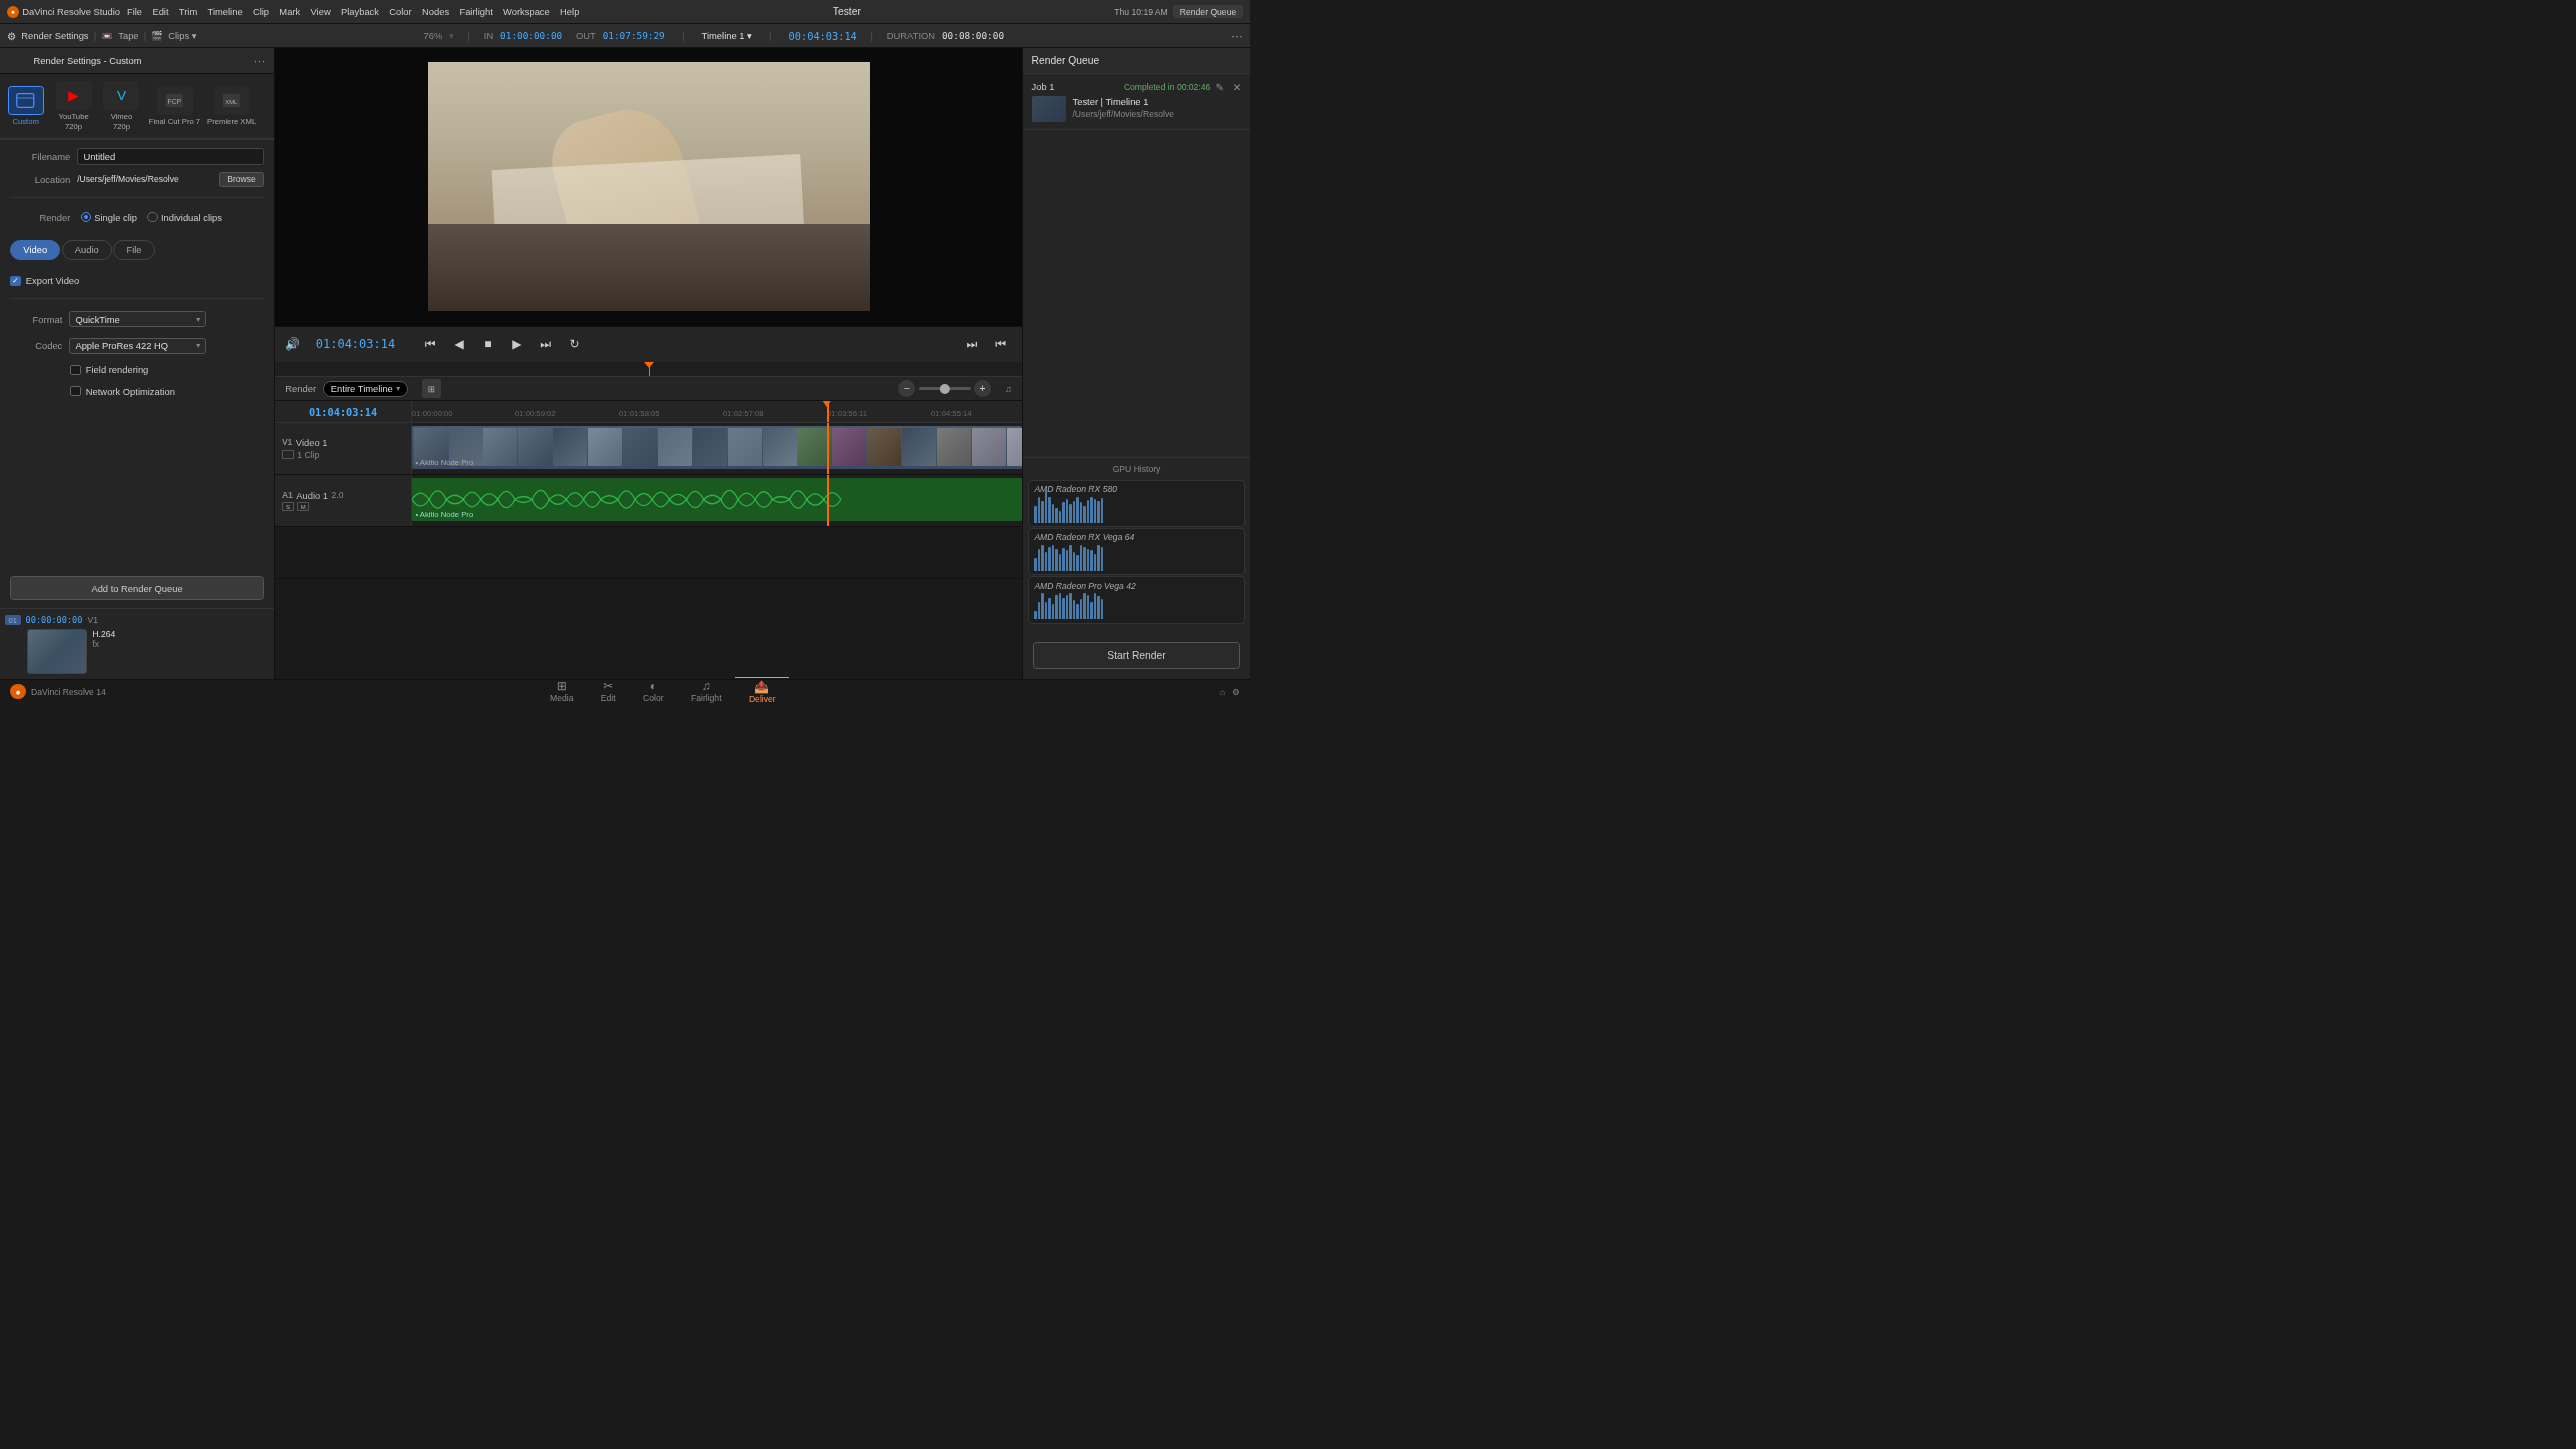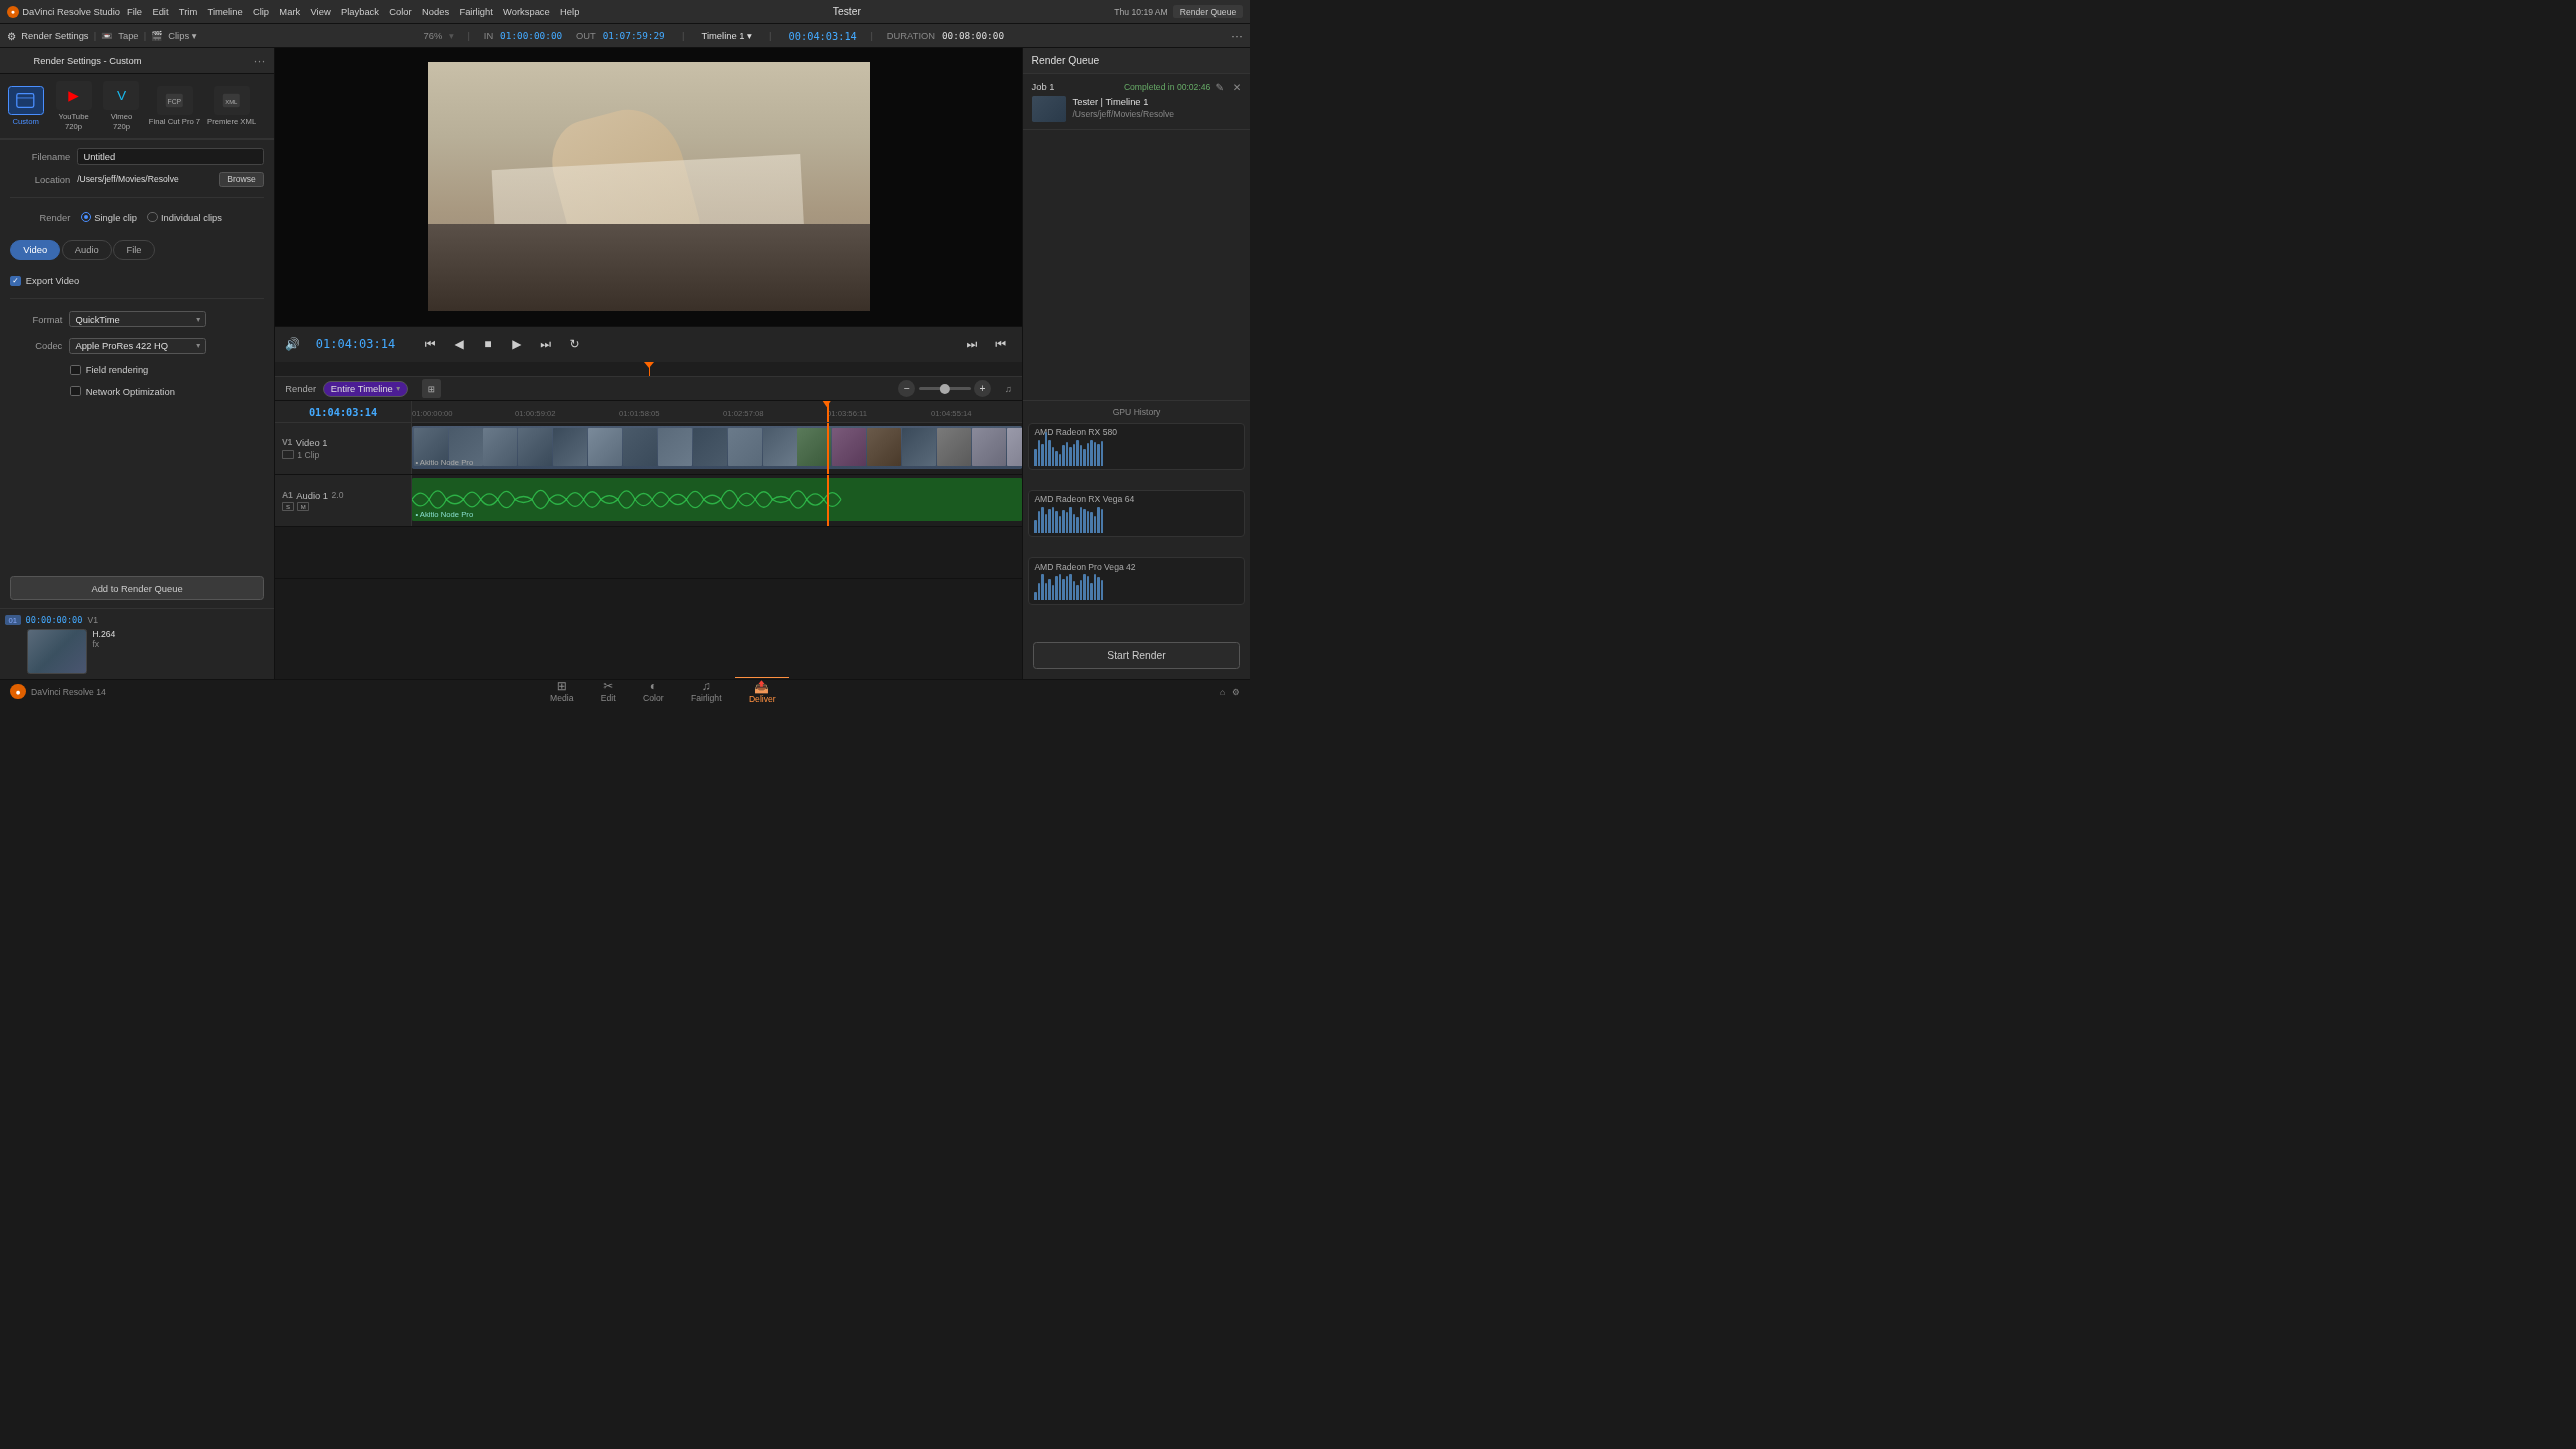--- a/index.html
+++ b/index.html
@@ -87,21 +87,21 @@
     .playback-spacer { flex: 1; }
 
     
     .playhead-area { height: 15.5px; background: #1e1e1e; border-bottom: 0.9px solid #333; position: relative; }
     .playhead-line { position: absolute; left: 50%; top: 0; bottom: 0; width: 0.9px; background: #ff6600; }
     .playhead-marker { position: absolute; left: 50%; top: 0; transform: translateX(-50%); width: 0; height: 0; border-left: 5.2px solid transparent; border-right: 5.2px solid transparent; border-top: 6.9px solid #ff6600; }
 
     
     .timeline-controls { height: 24px; display: flex; align-items: center; padding: 0 10.3px; gap: 6.9px; background: #252525; border-bottom: 0.9px solid #111; }
     .render-label { color: #aaa; font-size: 9.4px; }
-    .render-dropdown { background: #4c1d95; border: 0.9px solid #555; color: #ddd; font-size: 9.4px; padding: 1.7px 6.9px; border-radius: 8px; cursor: pointer; }
+    .render-dropdown { background: #000000; border: 0.9px solid #555; color: #ddd; font-size: 9.4px; padding: 1.7px 6.9px; border-radius: 8px; cursor: pointer; }
     .timeline-zoom { display: flex; align-items: center; gap: 3.4px; margin-left: auto; }
     .zoom-btn { width: 17px; height: 17px; background: #3a3a3a; border-radius: 50%; display: flex; align-items: center; justify-content: center; cursor: pointer; font-size: 10.3px; color: #ccc; border: none; }
     .zoom-slider { width: 52px; height: 3.4px; background: #555; border-radius: 1.7px; position: relative; }
     .zoom-thumb { width: 10.3px; height: 10.3px; background: #aaa; border-radius: 50%; position: absolute; top: -3.4px; left: 50%; transform: translateX(-50%); cursor: pointer; }
 
     
     .timeline-area { flex: 1; background: #1a1a1a; display: flex; flex-direction: column; overflow: hidden; }
     .track-row { display: flex; height: 52px; border-bottom: 0.9px solid #111; }
     .track-header { width: 137px; min-width: 137px; background: #252525; border-right: 0.9px solid #333; display: flex; align-items: center; padding: 0 6.9px; gap: 5.2px; }
     .track-content { flex: 1; background: #1e1e1e; position: relative; overflow: hidden; }
@@ -117,21 +117,21 @@
     .rq-job-status { margin-left: auto; font-size: 8.6px; color: #6a6; }
     .rq-job-name { font-size: 9.4px; color: #ddd; margin-bottom: 1.7px; }
     .rq-job-path { font-size: 8.6px; color: #888; }
     .rq-job-thumb { width: 34px; height: 26px; background: #3a4a5a; border-radius: 1.7px; flex-shrink: 0; }
     .rq-spacer { flex: 1; }
     .start-render-btn { margin: 10.3px; padding: 6.9px; background: #2a2a2a; border: 0.9px solid #555; color: #ccc; font-size: 10.3px; border-radius: 3.4px; cursor: pointer; text-align: center; }
 
     
     .gpu-section { padding: 6.9px 5.2px; border-top: 0.9px solid #333; }
     .gpu-title { font-size: 8.6px; color: #888; text-align: center; margin-bottom: 5.2px; }
-    .gpu-item { background: #1e1e1e; border: 0.9px solid #333; border-radius: 4px; padding: 3.4px 5.2px; margin-bottom: 20px; }
+    .gpu-item { background: #1e1e1e; border: 0.9px solid #333; border-radius: 4px; padding: 3.4px 5.2px; margin-bottom: 1px; font-style: italic; }
     .gpu-name { font-size: 8.6px; color: #aaa; margin-bottom: 2.6px; }
     .gpu-bars { display: flex; gap: 0.9px; align-items: flex-end; height: 26px; }
     .gpu-bar { width: 2.6px; background: #4a7aaa; border-radius: 0.9px 0.9px 0 0; }
 
     
     .bottom-bar { height: 24px; background: #1a1a1a; border-top: 0.9px solid #111; display: flex; align-items: center; padding: 0 10.3px; }
     .bottom-logo { display: flex; align-items: center; gap: 5.2px; font-size: 8.6px; color: #888; }
     .bottom-logo-icon { width: 15.5px; height: 15.5px; background: #e06000; border-radius: 50%; display: flex; align-items: center; justify-content: center; font-size: 8.6px; color: white; }
 
     

